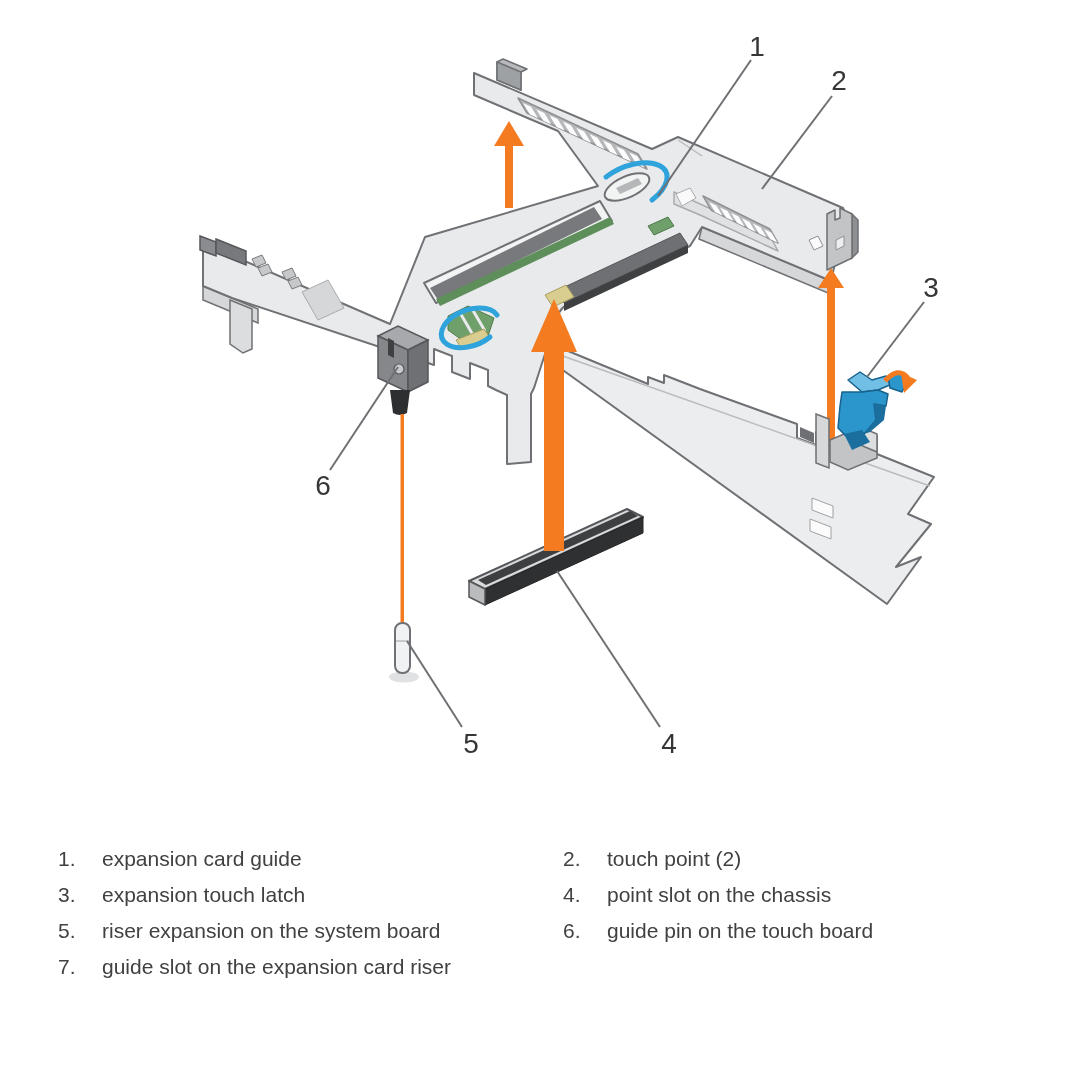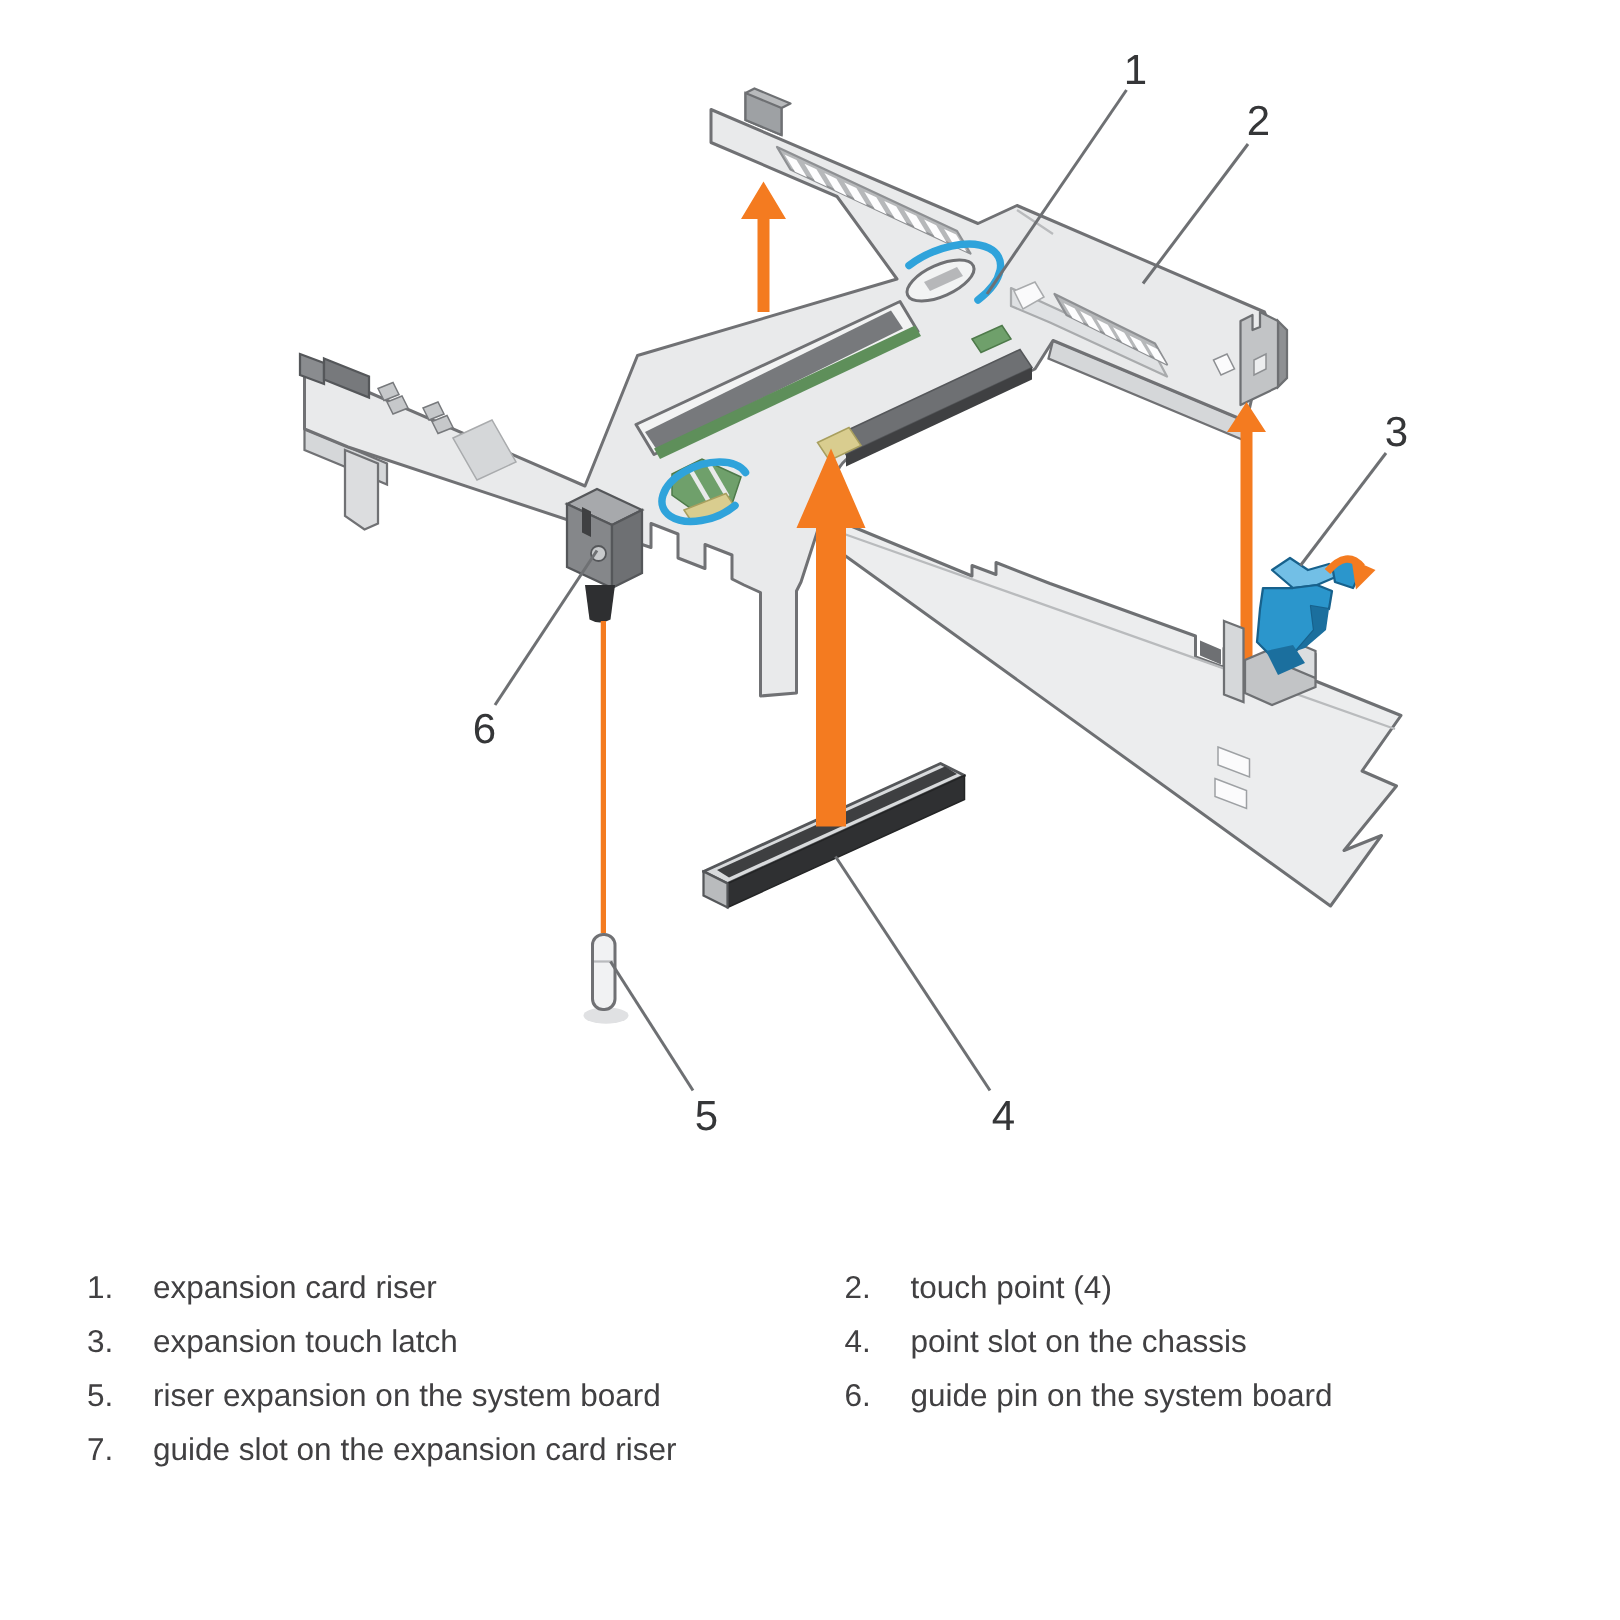--- a/index.html
+++ b/index.html
@@ -229,42 +229,42 @@
       <text class="callout-num" x="323" y="495" text-anchor="middle">6</text>
     </g>
   </g>
 </svg>
 </div>
 
 <div class="legend">
   <div class="legend-col">
     <div class="legend-row">
       <span class="legend-num">1.</span>
-      <span class="legend-text">expansion card riser</span>
+      <span class="legend-text">expansion card guide</span>
     </div>
     <div class="legend-row">
       <span class="legend-num">3.</span>
       <span class="legend-text">expansion touch latch</span>
     </div>
     <div class="legend-row">
       <span class="legend-num">5.</span>
       <span class="legend-text">riser expansion on the system board</span>
     </div>
     <div class="legend-row">
       <span class="legend-num">7.</span>
       <span class="legend-text">guide slot on the expansion card riser</span>
     </div>
   </div>
   <div class="legend-col">
     <div class="legend-row">
       <span class="legend-num">2.</span>
-      <span class="legend-text">touch point (4)</span>
+      <span class="legend-text">touch point (2)</span>
     </div>
     <div class="legend-row">
       <span class="legend-num">4.</span>
       <span class="legend-text">point slot on the chassis</span>
     </div>
     <div class="legend-row">
       <span class="legend-num">6.</span>
-      <span class="legend-text">guide pin on the system board</span>
+      <span class="legend-text">guide pin on the touch board</span>
     </div>
   </div>
 </div>
 
 </body></html>

